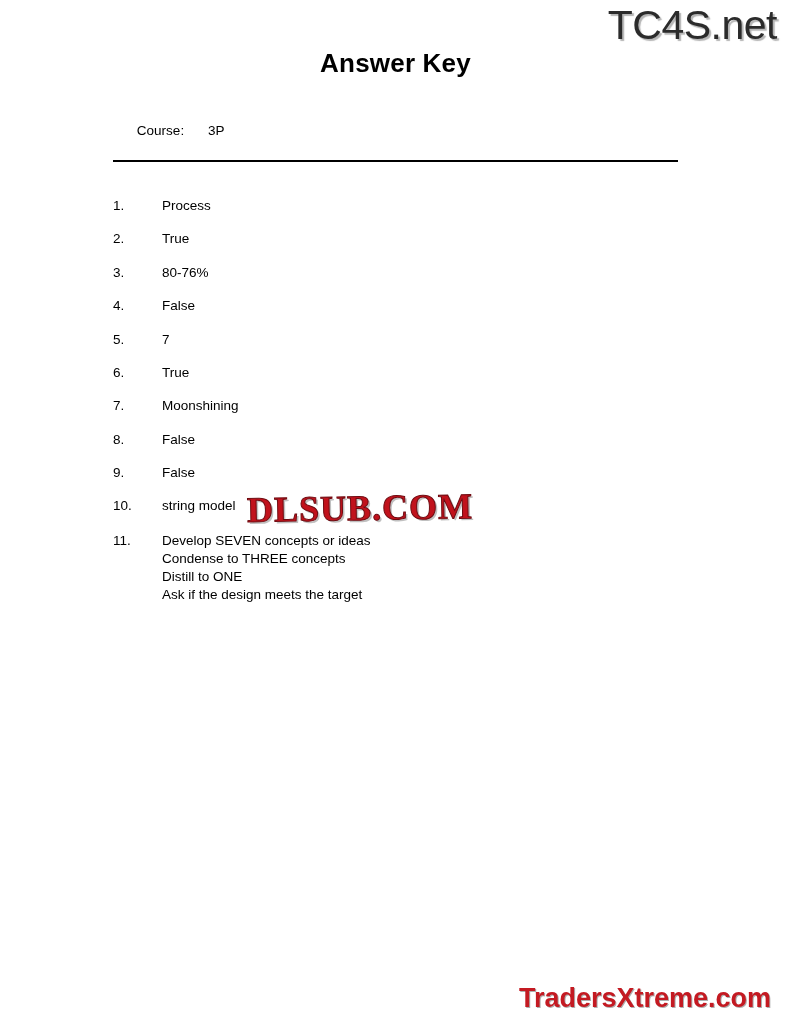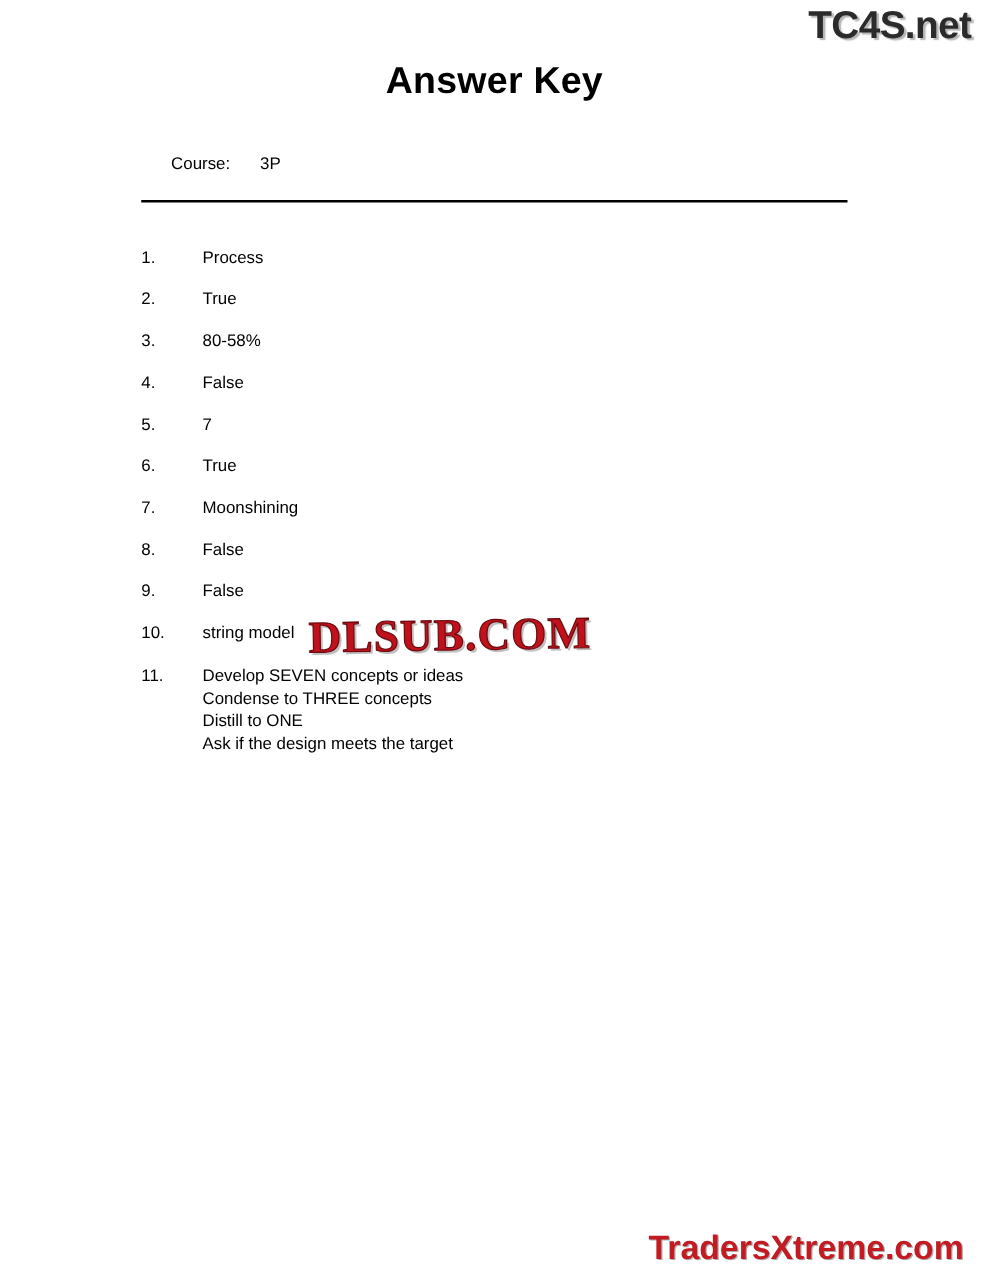--- a/index.html
+++ b/index.html
@@ -21,22 +21,22 @@
     inset: 0;
     background: #ffffff;
   }
 
   
   .wm-top {
     position: absolute;
     top: 2px;
     right: 14px;
     font-family: "Liberation Sans", sans-serif;
-    font-weight: bold;
-    font-size: 31px;
+    font-weight: normal;
+    font-size: 41px;
     letter-spacing: -0.5px;
     color: #2b2b2b;
     text-shadow: 2px 2px 1px rgba(120,120,120,0.55);
   }
 
   
   .logo {
     position: absolute;
     left: 55px;
     top: 44px;
@@ -71,21 +71,21 @@
     font-family: "Liberation Sans", sans-serif;
   }
 
   
   .doc-title {
     position: absolute;
     left: 0;
     right: 0;
     top: 48px;
     text-align: center;
-    font-size: 30px;
+    font-size: 26px;
     font-weight: bold;
     color: #000;
     letter-spacing: 0.2px;
   }
 
   
   .course-row {
     position: absolute;
     left: 113px;
     top: 123px;
@@ -189,21 +189,21 @@
       <span class="answer-text">Process</span>
     </div>
 
     <div class="answer-row">
       <span class="answer-num">2.</span>
       <span class="answer-text">True</span>
     </div>
 
     <div class="answer-row">
       <span class="answer-num">3.</span>
-      <span class="answer-text">80-58%</span>
+      <span class="answer-text">80-76%</span>
     </div>
 
     <div class="answer-row">
       <span class="answer-num">4.</span>
       <span class="answer-text">False</span>
     </div>
 
     <div class="answer-row">
       <span class="answer-num">5.</span>
       <span class="answer-text">7</span>

